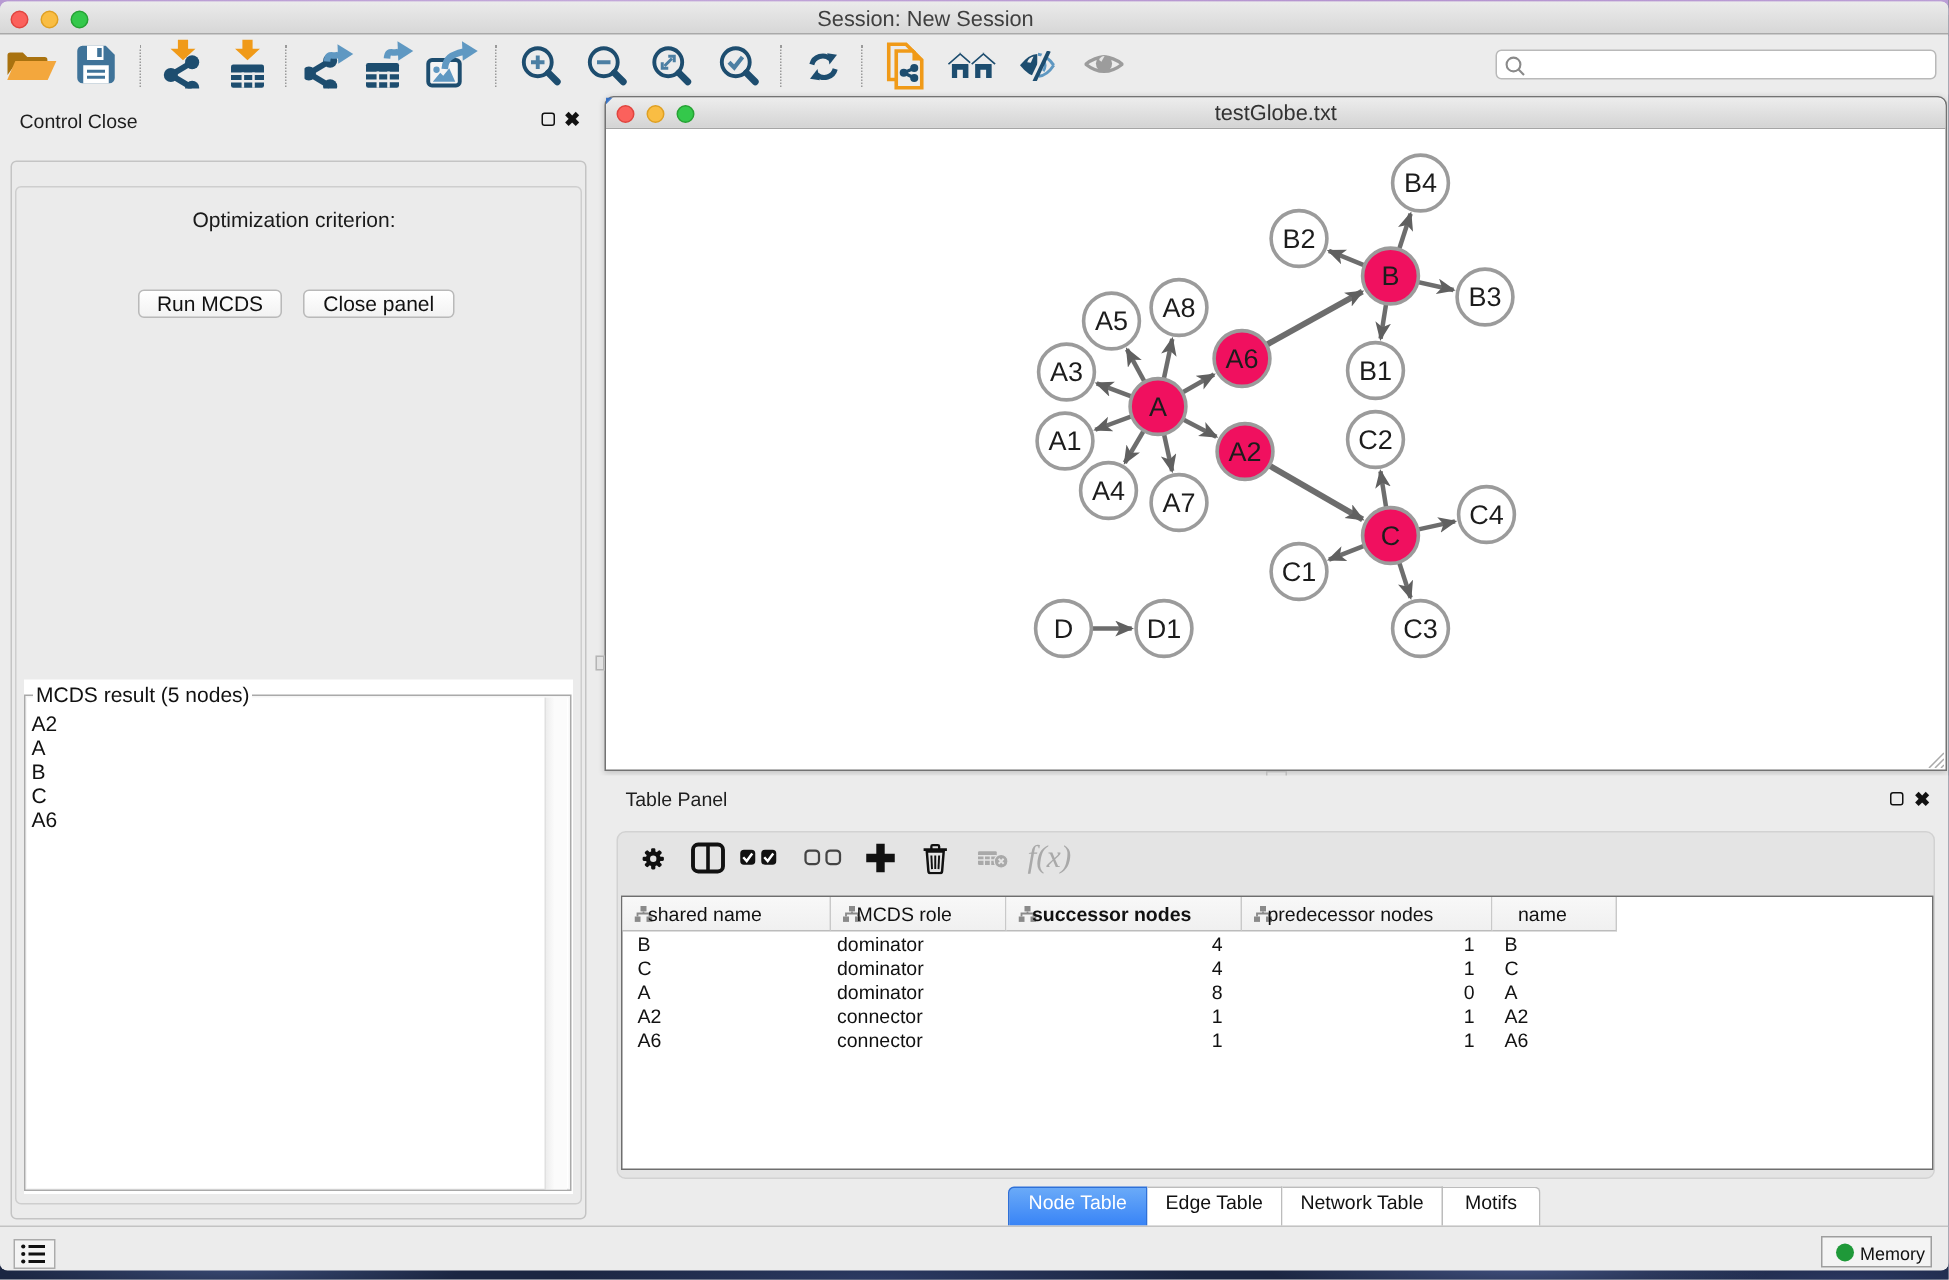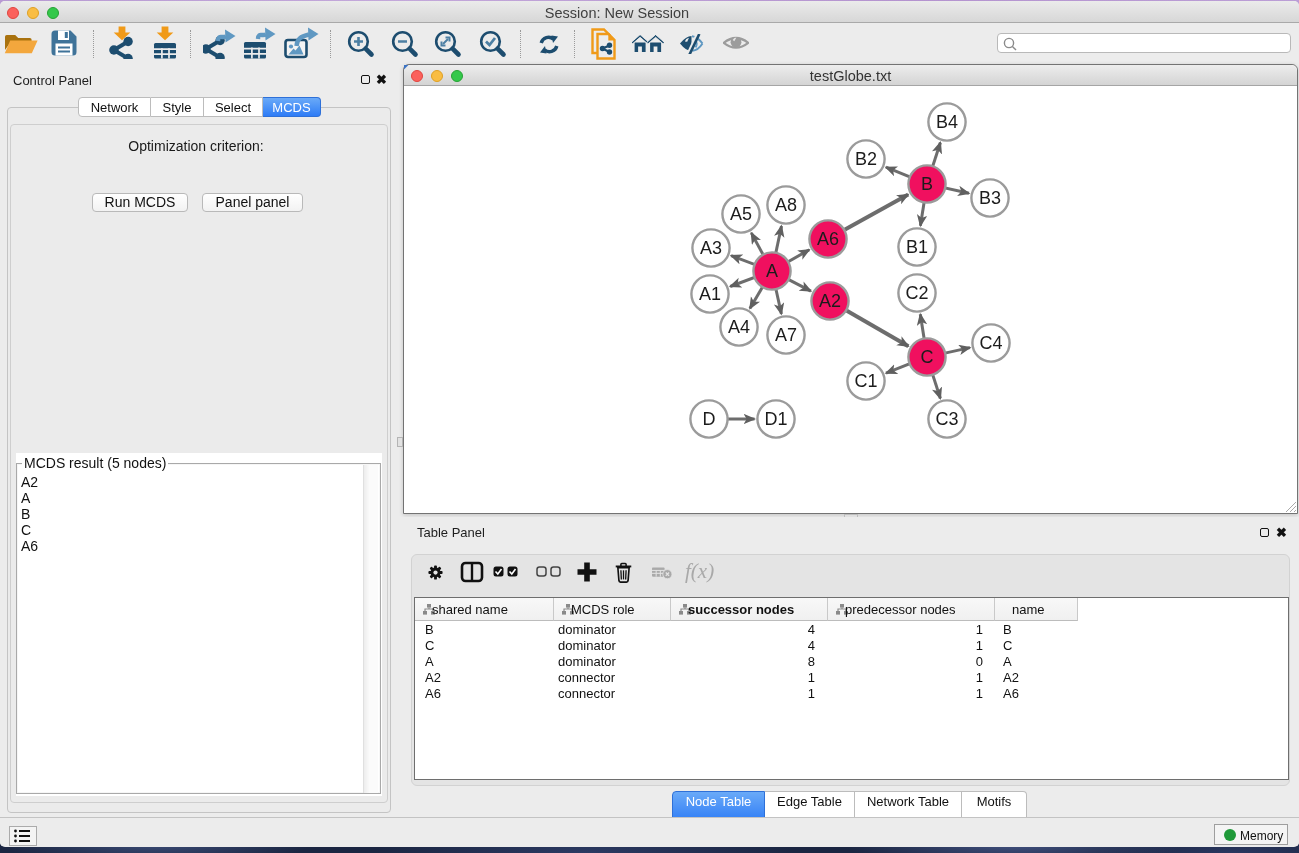--- a/index.html
+++ b/index.html
@@ -264,34 +264,28 @@
       </svg>
 <div id="searchbox">
         <svg width="26" height="20" viewBox="0 0 26 20">
           <circle cx="11" cy="9" r="4.6" fill="none" stroke="#8a8a8a" stroke-width="1.4"></circle>
           <line x1="14.4" y1="12.4" x2="18" y2="16" stroke="#8a8a8a" stroke-width="1.4"></line>
         </svg>
       </div>
   </div>
 
   <div id="cpanel">
-    <div id="cpanel-title">Control Panel</div>
+    <div id="cpanel-title">Control Close</div>
     <div class="wicon-sq" style="left:361px; top:12px;"></div>
     <div class="wicon-x" style="left:376px; top:11px;">✖</div>
     <div id="cp-outer"></div>
     <div id="cp-inner"></div>
-    <div id="cp-tabs" class="tabset">
-      <div class="tab" style="width:73px;">Network</div>
-        <div class="tab" style="width:53px;">Style</div>
-        <div class="tab" style="width:59px;">Select</div>
-        <div class="tab sel" style="width:58px;">MCDS</div>
-    </div>
     <div id="opt-label">Optimization criterion:</div>
     <div class="bbtn" style="left:92px; top:130px; width:96px;">Run MCDS</div>
-    <div class="bbtn" style="left:202px; top:130px; width:101px;">Panel panel</div>
+    <div class="bbtn" style="left:202px; top:130px; width:101px;">Close panel</div>
     <div id="mcds-box">
       <div id="mcds-border"></div>
       <div id="mcds-label">MCDS result (5 nodes)</div>
       <div id="mcds-list">A2<br>A<br>B<br>C<br>A6</div>
       <div id="mcds-sb"></div>
     </div>
   </div>
 
   <div id="netwin">
     <svg style="position:absolute; left:0; top:0; z-index:3;" width="6" height="6" viewBox="0 0 6 6">

